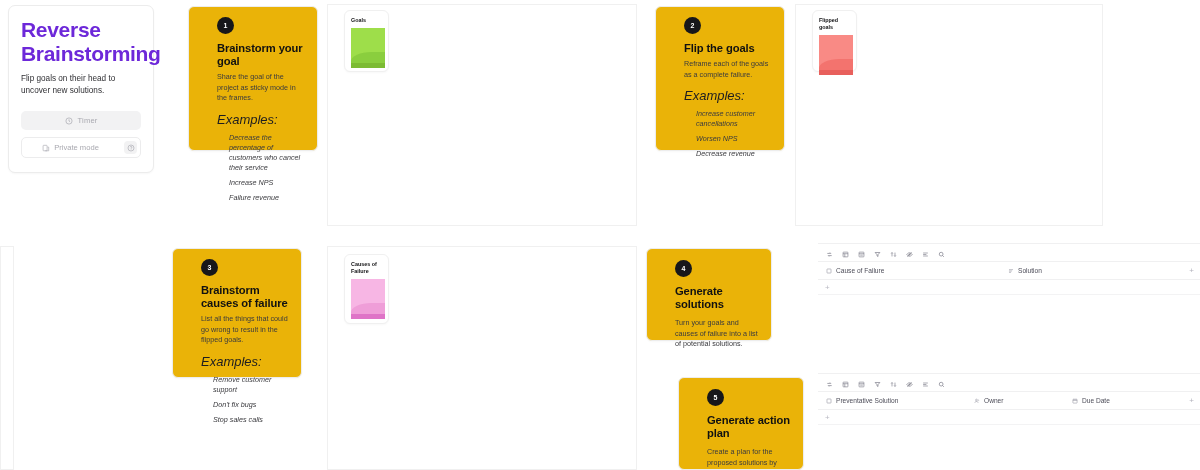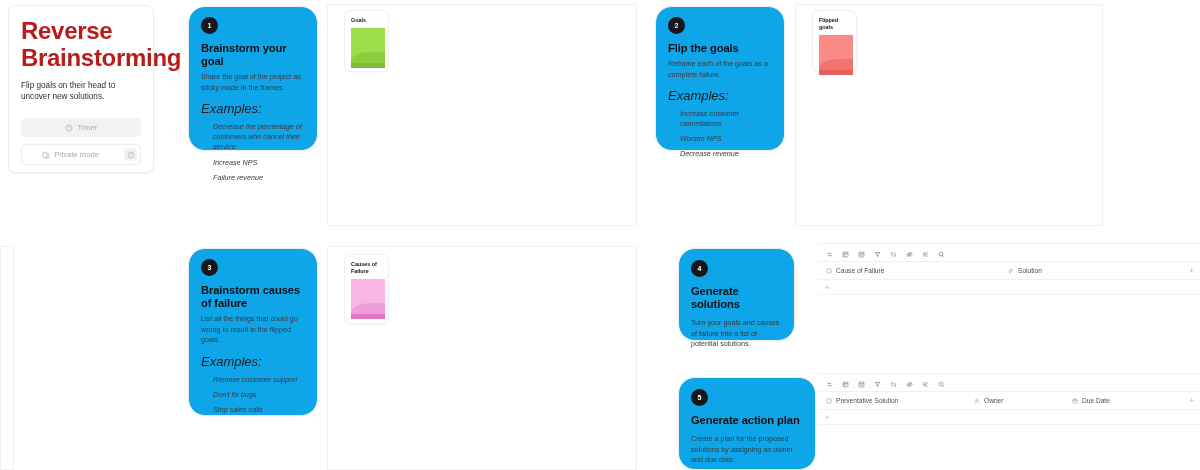--- a/index.html
+++ b/index.html
@@ -28,25 +28,25 @@
   
   .title-card {
     left: 8px; top: 5px; width: 146px; height: 168px;
     background: #ffffff;
     border: 1px solid #ececec;
     border-radius: 7px;
     box-shadow: 0 1px 2px rgba(0,0,0,0.035);
     padding: 12px 12px 10px 12px;
   }
   .title-main {
-    font-size: 24px;
+    font-size: 21px;
     line-height: 1.12;
     font-weight: bold;
     letter-spacing: -0.3px;
-    color: #b91c1c;
+    color: #6d28d9;
     margin: 0 0 8px 0;
   }
   .title-sub {
     font-size: 8.2px;
     line-height: 1.42;
     color: #2f2f33;
     margin: 0;
   }
   .btn-timer {
     margin-top: 15px;
@@ -87,25 +87,25 @@
     border-radius: 4px;
     background: #f2f2f3;
     display: flex; align-items: center; justify-content: center;
     color: #a9a9b0;
   }
   .ico { display: inline-flex; align-items: center; justify-content: center; }
   .ico svg { display: block; }
 
   
   .step-card {
-    background: #0ea5e9;
+    background: #eab308;
     border: 1px solid #ededed;
-    border-radius: 17px;
+    border-radius: 6px;
     box-shadow: 0 1px 2px rgba(0,0,0,0.03);
-    padding: 10px 12px 12px 12px;
+    padding: 10px 12px 12px 28px;
   }
   .step-badge {
     width: 17px; height: 17px;
     border-radius: 50%;
     background: #17171a;
     color: #ffffff;
     font-size: 7px;
     font-weight: bold;
     display: flex; align-items: center; justify-content: center;
     margin-bottom: 8px;
@@ -289,39 +289,39 @@
     <h2 class="step-title">Flip the goals</h2>
     <p class="step-desc">Reframe each of the goals as a complete failure.</p>
     <p class="step-ex-label">Examples:</p>
     <ul class="step-ex-list">
       <li>Increase customer cancellations</li>
       <li>Worsen NPS</li>
       <li>Decrease revenue</li>
     </ul>
   </div>
 
-  <div class="abs step-card" style="left:188px; top:248px; width:130px; height:168px;">
+  <div class="abs step-card" style="left:172px; top:248px; width:130px; height:130px;">
     <div class="step-badge">3</div>
     <h2 class="step-title">Brainstorm causes of failure</h2>
     <p class="step-desc">List all the things that could go wrong to result in the flipped goals.</p>
     <p class="step-ex-label">Examples:</p>
     <ul class="step-ex-list">
       <li>Remove customer support</li>
       <li>Don't fix bugs</li>
       <li>Stop sales calls</li>
     </ul>
   </div>
 
-  <div class="abs step-card" style="left:678px; top:248px; width:117px; height:93px; padding-top:11px;">
+  <div class="abs step-card" style="left:646px; top:248px; width:126px; height:93px; padding-top:11px;">
     <div class="step-badge">4</div>
     <h2 class="step-title" style="margin-bottom:7px;">Generate solutions</h2>
     <p class="step-desc">Turn your goals and causes of failure into a list of potential solutions.</p>
   </div>
 
-  <div class="abs step-card" style="left:678px; top:377px; width:138px; height:93px; padding-top:11px;">
+  <div class="abs step-card" style="left:678px; top:377px; width:126px; height:93px; padding-top:11px;">
     <div class="step-badge">5</div>
     <h2 class="step-title" style="margin-bottom:7px;">Generate action plan</h2>
     <p class="step-desc">Create a plan for the proposed solutions by assigning an owner and due date.</p>
   </div>
 
   <div class="abs note-card" style="left:344px; top:10px; width:45px; height:62px;">
     <p class="note-label">Goals</p>
     <div class="sticky" style="background:#9ede4a;">
       <div class="wave" style="background:#8ace3e; border-radius:60% 0 0 0;"></div>
       <div class="band" style="background:#7cbb33;"></div>

